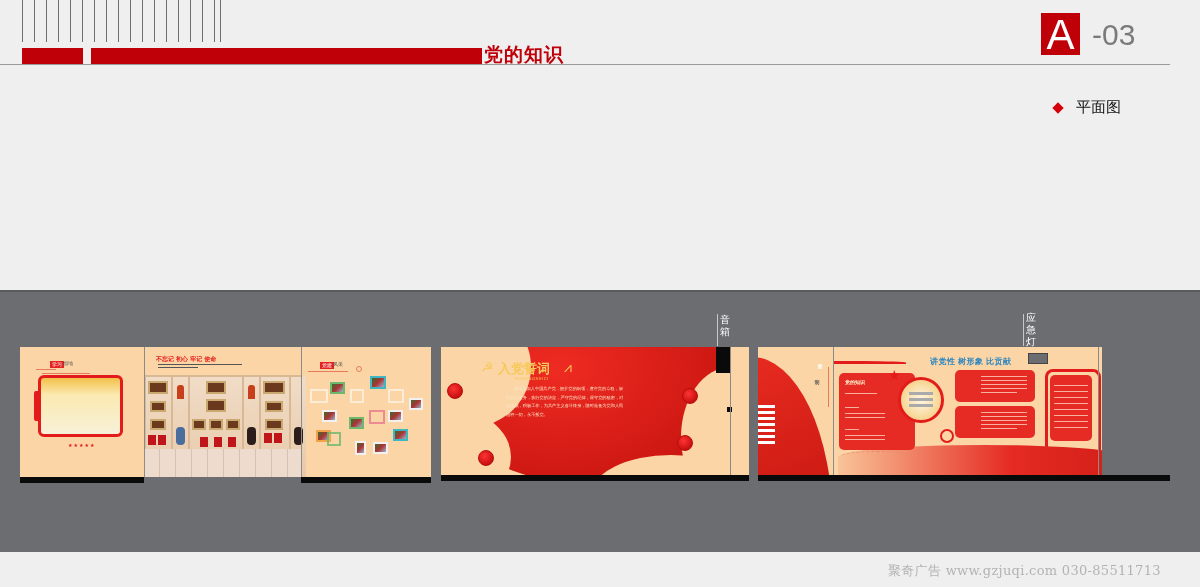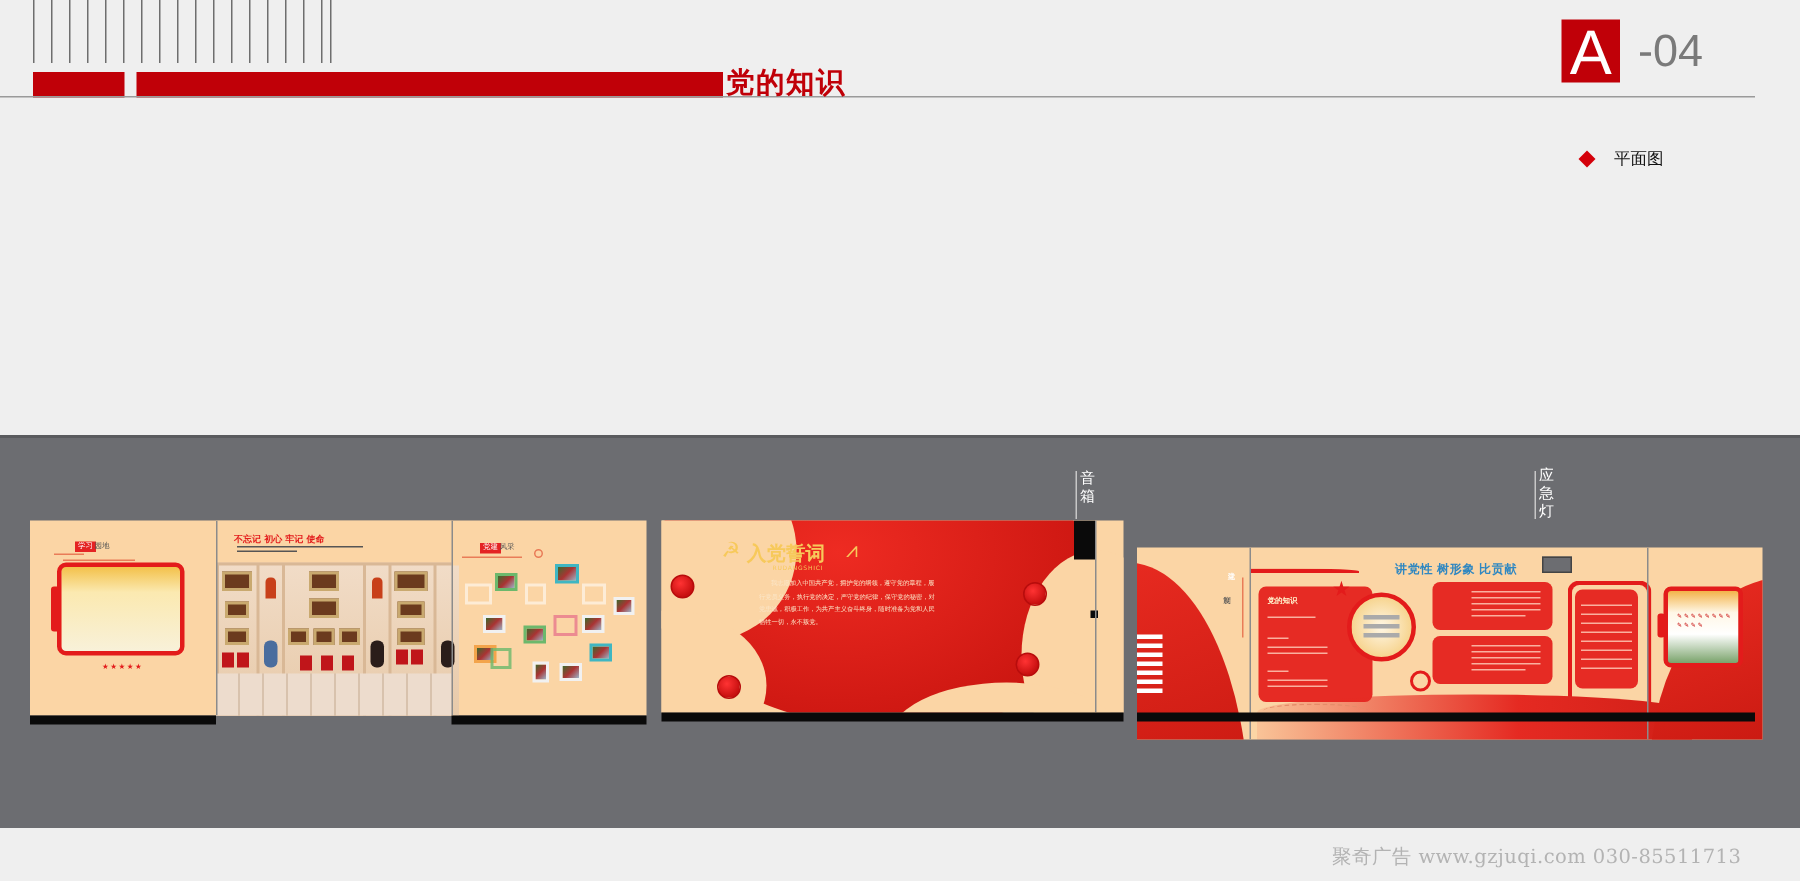--- a/index.html
+++ b/index.html
@@ -9,21 +9,21 @@
   
   .stripes { position: absolute; left: 22px; top: 0; width: 200px; height: 42px; }
   .stripes span { position: absolute; top: 0; width: 1px; height: 42px; background: #6e6e6e; }
   .bar-red { position: absolute; background: #c00008; top: 48px; height: 17px; }
   .hline { position: absolute; left: 0; top: 64px; width: 1170px; height: 1px; background: #9a9a9a; }
   .title { position: absolute; left: 484px; top: 42px; font-size: 19px; font-weight: bold; color: #c00008; letter-spacing: 1px; }
   .badge-a { position: absolute; left: 1041px; top: 13px; width: 39px; height: 42px; background: #c00008; color: #fff; font-family: "Liberation Sans", sans-serif; font-size: 42px; line-height: 44px; text-align: center; }
   .page-no { position: absolute; left: 1092px; top: 18px; font-family: "Liberation Sans", sans-serif; font-size: 30px; color: #7a7a7a; }
   .subhead { position: absolute; left: 1054px; top: 98px; display: flex; align-items: center; gap: 14px; }
   .diamond { width: 8px; height: 8px; background: #d4000a; transform: rotate(45deg); }
-  .subhead-label { font-size: 11px; color: #111; }
+  .subhead-label { font-size: 15px; color: #111; }
 
   
   .stage { position: absolute; left: 0; top: 290px; width: 1200px; height: 262px; background: #6c6d71; border-top: 2px solid #5a5b5e; }
   .footer { position: absolute; left: 888px; top: 562px; font-family: "DejaVu Serif", serif; font-size: 13px; color: #b3b3b3; letter-spacing: 0.3px; }
 
   .panel { position: absolute; background: #fbd5a5; overflow: hidden; }
   .base { position: absolute; background: #0a0a0a; }
   .divider { position: absolute; top: 0; bottom: 0; width: 1px; background: #8b8b8b; }
 
   
@@ -82,21 +82,21 @@
     <span style="left:168px"></span>
     <span style="left:180px"></span>
   <span style="left:192px"></span>
     <span style="left:198px"></span>
 </div>
 <div class="bar-red" style="left:22px;width:61px"></div>
 <div class="bar-red" style="left:91px;width:391px"></div>
 <div class="hline"></div>
 <div class="title">党的知识</div>
 <div class="badge-a">A</div>
-<div class="page-no">-04</div>
+<div class="page-no">-03</div>
 <div class="subhead">
   <div class="diamond"></div>
   <span class="subhead-label">平面图</span>
 </div>
 
 <div class="stage">
 
   <div style="position:absolute;left:20px;top:55px;width:411px;height:136px;">
     <div class="panel" style="left:0;top:0;width:411px;height:130px;">
 
@@ -203,21 +203,21 @@
       <div style="position:absolute;left:275px;top:0;width:14px;height:26px;background:#0a0a0a;"></div>
       <div style="position:absolute;left:286px;top:60px;width:5px;height:5px;background:#0a0a0a;"></div>
       <div class="divider" style="left:289px;"></div>
     </div>
     <div class="base" style="left:0;top:128px;width:308px;height:6px;"></div>
   </div>
   <div class="leader" style="left:717px;top:22px;height:32px;"></div>
   <div class="label-v" style="left:720px;top:22px;">音箱</div>
 
   <div style="position:absolute;left:758px;top:55px;width:412px;height:136px;">
-    <div class="panel" style="left:0;top:18px;width:417px;height:128px;">
+    <div class="panel" style="left:0;top:0;width:344px;height:128px;">
       <div class="red-swoosh" style="left:-60px;top:10px;width:135px;height:170px;border-radius:0 60% 0 0 / 0 100% 0 0;"></div>
       <div class="bars" style="position:absolute;left:0;top:58px;width:17px;height:45px;">
         <span style="top:0"></span>
           <span style="top:6px"></span>
           <span style="top:12px"></span>
           <span style="top:18px"></span>
           <span style="top:24px"></span>
           <span style="top:30px"></span>
           <span style="top:36px"></span>
       </div>

